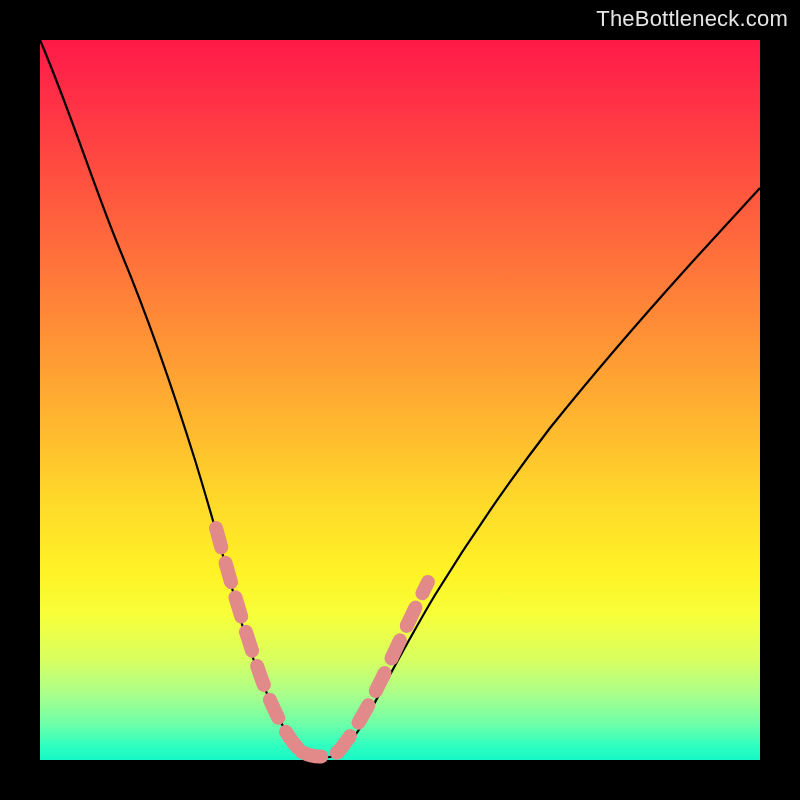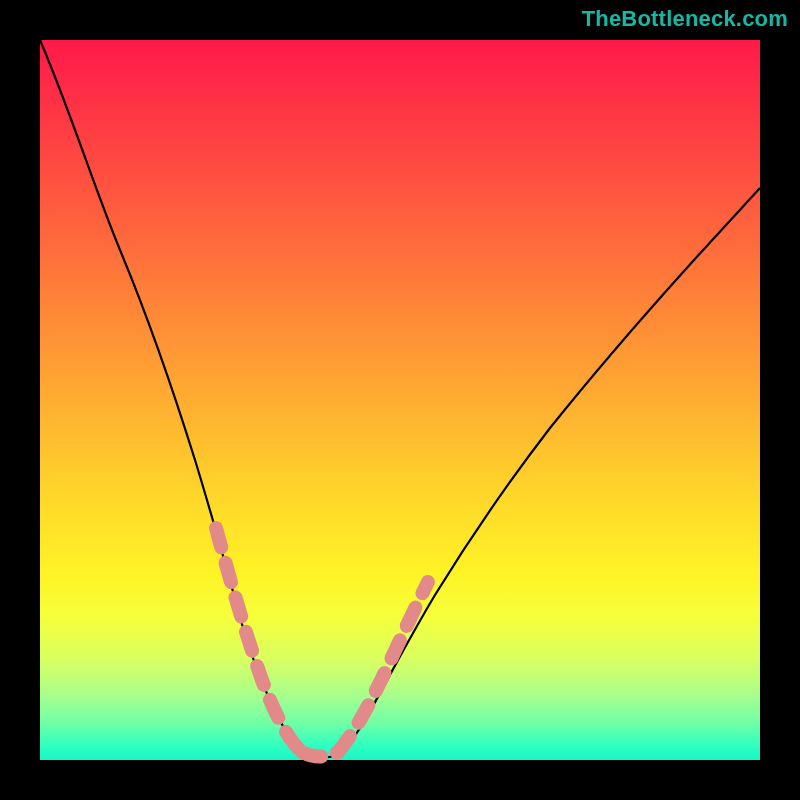--- a/index.html
+++ b/index.html
@@ -41,22 +41,22 @@
       #a8ff8c 91%,
       #6effa8 95%,
       #2fffc0 98%,
       #17f7c6 100%
     );
   }
   .watermark {
     position: absolute;
     top: 6px;
     right: 12px;
-    color: #14b8a6;
-    font-weight: 700;
+    color: #e5e5e5;
+    font-weight: 400;
     font-size: 22px;
     letter-spacing: 0.2px;
     user-select: none;
   }
   svg.curve {
     position: absolute;
     left: 0;
     top: 0;
     width: 720px;
     height: 720px;

